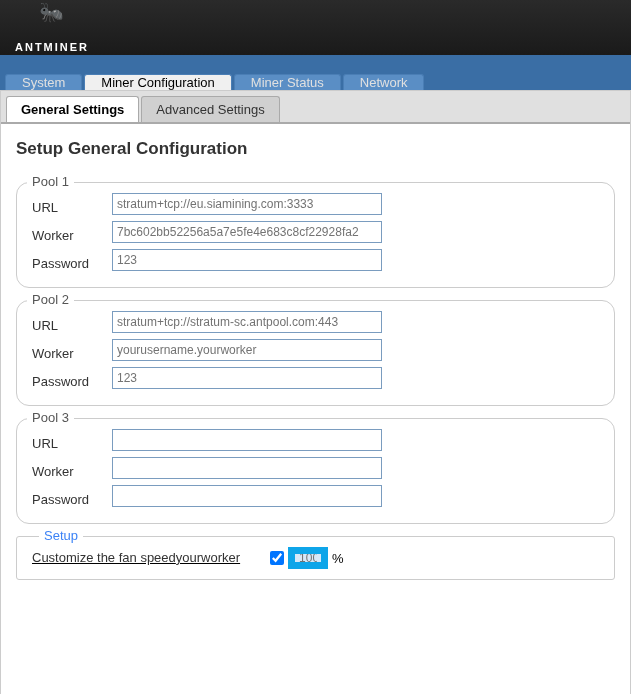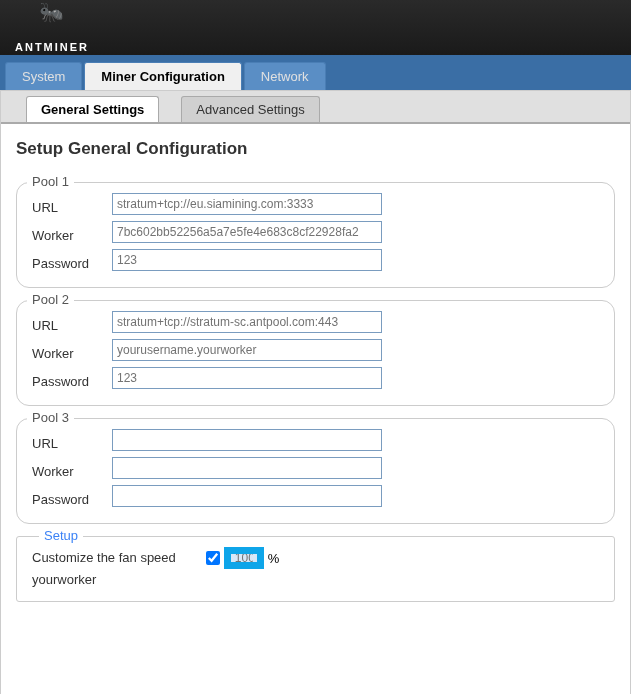--- a/index.html
+++ b/index.html
@@ -35,34 +35,34 @@
 
     
     .tab-bar {
       background: #3a6ea5;
       display: flex;
       align-items: flex-end;
       padding: 0 5px;
       height: 35px;
     }
     .tab {
-      padding: 6px 16px;
+      padding: 0 16px;
       cursor: pointer;
       border-radius: 3px 3px 0 0;
       font-size: 13px;
       color: #e0e0e0;
       background: #5a8ec5;
       margin-right: 2px;
       border: 1px solid #4a7eb5;
       border-bottom: none;
     }
     .tab.active {
       background: #f0f0f0;
       color: #000000;
-      font-weight: bold;
+      font-weight: normal;
     }
 
     
     .content {
       background: #f0f0f0;
       border: 1px solid #cccccc;
       margin: 0;
     }
 
     
@@ -76,21 +76,20 @@
     .sub-tab {
       padding: 5px 14px;
       cursor: pointer;
       border-radius: 3px 3px 0 0;
       font-size: 13px;
       color: #333333;
       background: #d0d0d0;
       margin-right: 2px;
       border: 1px solid #aaaaaa;
       border-bottom: none;
-      margin-left: 20px;
     }
     .sub-tab.active {
       background: #ffffff;
       color: #000000;
       font-weight: bold;
     }
 
     
     .main-panel {
       background: #ffffff;
@@ -192,21 +191,22 @@
       width: 40px;
       text-align: center;
       background: #d8e8f8;
     }
     .fan-percent {
       margin-left: 4px;
       font-size: 13px;
     }
     .fan-label-wrap {
       display: flex;
-      flex-direction: column;
+      flex-direction: row;
+      text-decoration: underline;
     }
 
     
     .ant-figure {
       color: #ffffff;
       font-size: 20px;
       display: block;
       text-align: center;
       line-height: 1;
     }
@@ -217,20 +217,21 @@
 <div class="header">
   <div class="logo-container">
     <span class="ant-figure">🐜</span>
     <span class="logo-text">ANTMINER</span>
   </div>
 </div>
 
 <div class="tab-bar">
   <div class="tab">System</div>
   <div class="tab active">Miner Configuration</div>
+  <div class="tab">Miner Status</div>
   <div class="tab">Network</div>
 </div>
 
 <div class="content">
 
   <div class="sub-tab-bar">
     <div class="sub-tab active">General Settings</div>
     <div class="sub-tab">Advanced Settings</div>
   </div>
 

